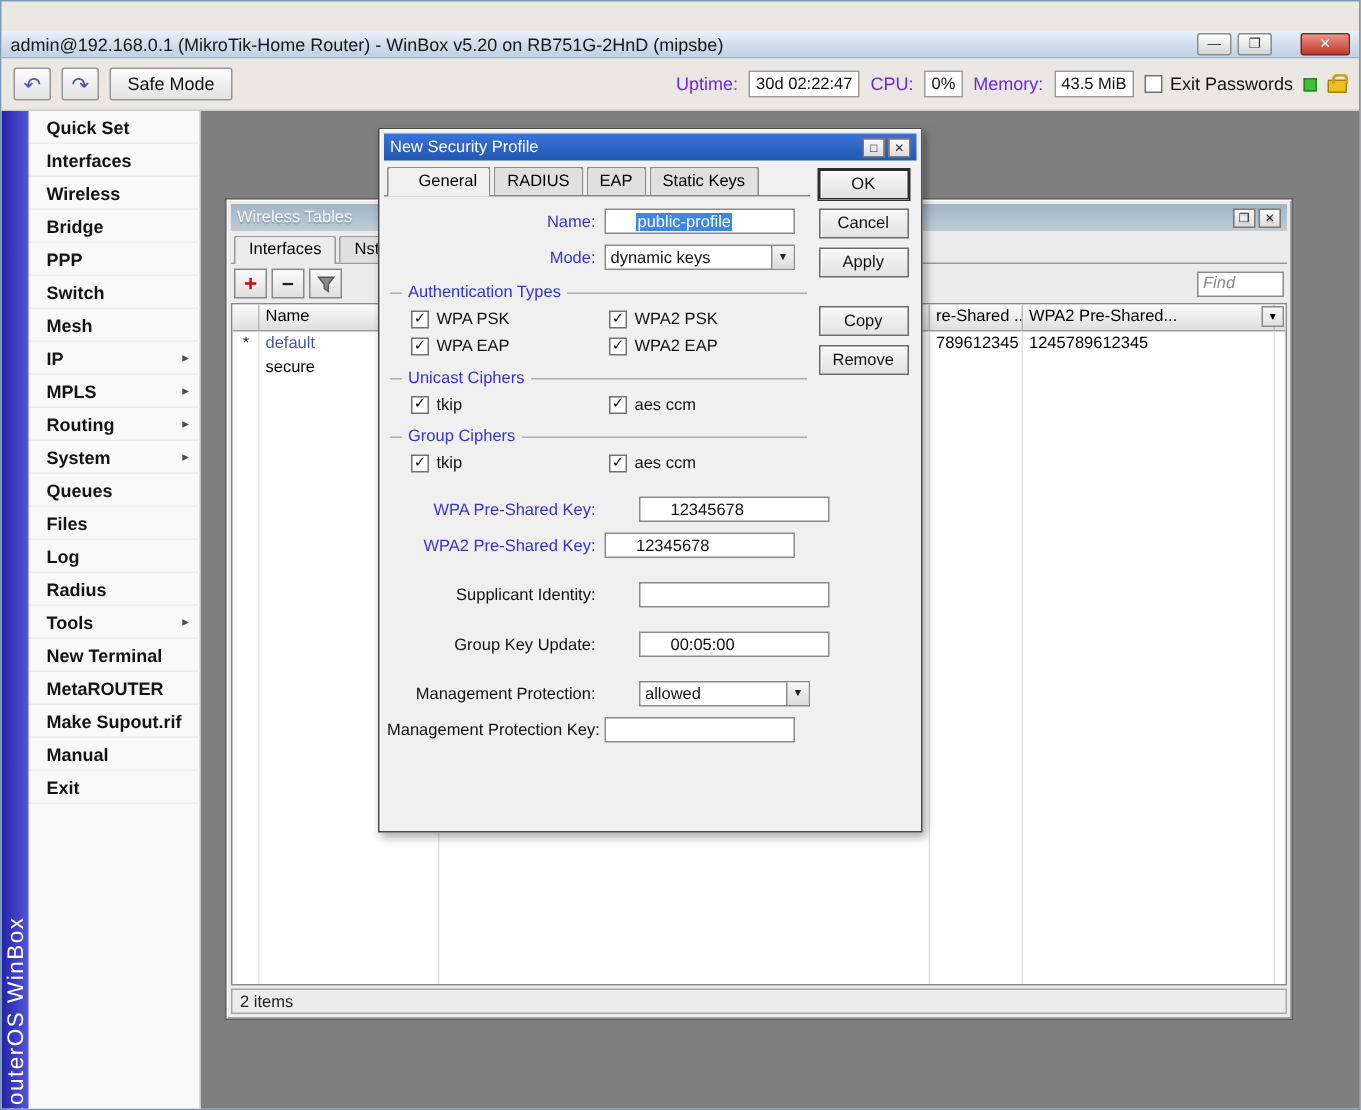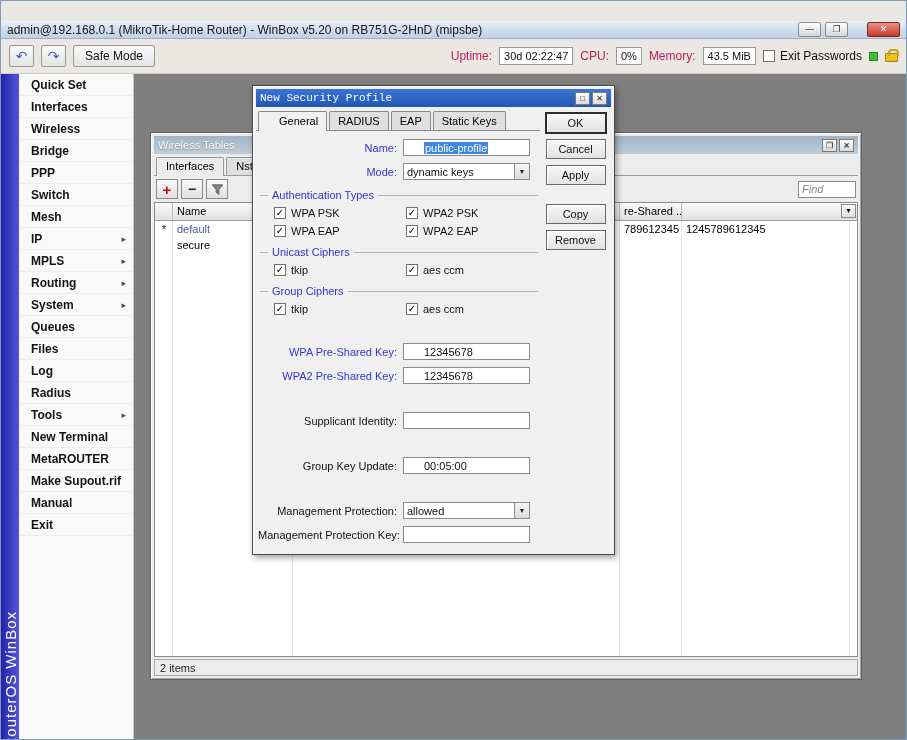--- a/index.html
+++ b/index.html
@@ -11,21 +11,21 @@
 .title-text { flex:1; font-size:12px; color:#16161c; white-space:nowrap; overflow:hidden; }
 .winbtns { display:flex; align-items:center; gap:4px; }
 .wbtn { width:23px; height:15px; font-size:9px; line-height:13px; text-align:center; color:#333; background:linear-gradient(#fefefe,#d6d6d6); border:1px solid #8d8d8d; border-radius:2px; cursor:default; }
 .wbtn.close { width:33px; margin-left:15px; color:#fff; font-weight:bold; background:linear-gradient(#ec9286,#c23a2c); border-color:#7e251b; }
 
 
 .toolbar { height:35px; display:flex; align-items:center; gap:7px; padding:0 8px; background:#ebe8e4; border-bottom:1px solid #cfccc6; }
 .tbtn { width:25px; height:22px; display:flex; align-items:center; justify-content:center; font-size:14px; color:#4553c2; background:linear-gradient(#fcfcfc,#e3e3e3); border:1px solid #979797; border-radius:2px; }
 .btn-sm { height:22px; padding:0 11px; font-size:12px; color:#111; background:linear-gradient(#fcfcfc,#e3e3e3); border:1px solid #979797; border-radius:2px; font-family:inherit; }
 .tb-spacer { flex:1; }
-.stat-label { font-size:12px; color:#be185d; white-space:nowrap; }
+.stat-label { font-size:12px; color:#6d28d9; white-space:nowrap; }
 .stat-box { font-size:11px; color:#111; background:#fff; border:1px solid #9a9a9a; padding:2px 4px; white-space:nowrap; }
 .tb-check { display:flex; align-items:center; gap:5px; font-size:12px; color:#111; }
 .cbx { width:12px; height:12px; background:#fff; border:1px solid #717171; font-size:10px; line-height:10px; text-align:center; font-weight:bold; color:#000; flex:none; }
 .green-dot { width:9px; height:9px; background:#3fbe39; border:1px solid #27851f; }
 .lock { position:relative; width:13px; height:9px; margin-top:3px; background:#eebf1e; border:1px solid #a5820a; border-radius:1px; }
 .lock::before { content:""; position:absolute; left:2px; top:-5px; width:7px; height:5px; border:2px solid #cda214; border-bottom:none; border-radius:4px 4px 0 0; }
 
 
 .app-body { display:flex; height:682px; }
 .brand-strip { width:18px; flex:none; background:linear-gradient(90deg,#2323aa,#5555d8); position:relative; }
@@ -64,21 +64,21 @@
 .vline { position:absolute; top:0; bottom:0; width:1px; background:#e4e4e4; }
 .wt-row { display:flex; height:16px; align-items:center; position:relative; }
 .bc { padding:0 4px; white-space:nowrap; overflow:hidden; flex:none; }
 .bc.c0 { padding:0 2px; color:#222; }
 .name-default { color:#4a55a8; }
 .wt-status { height:17px; flex:none; margin-top:2px; display:flex; align-items:center; padding:0 5px; font-size:11px; color:#222; background:#ececec; border:1px solid #a8a8a8; }
 
 
 .dialog { position:absolute; left:118px; top:11px; width:363px; height:470px; background:#f0f0f0; border:1px solid #4a4a4a; box-shadow:2px 3px 6px rgba(0,0,0,.35), inset 1px 1px 0 #fff; padding:3px; display:flex; flex-direction:column; z-index:10; }
 .dlg-titlebar { height:18px; flex:none; display:flex; align-items:center; padding:0 4px; font-size:11px; color:#fff; background:linear-gradient(180deg,#3a74d8,#2257b2); }
-.dlg-title { flex:1;font-family:Liberation Mono, monospace; }
+.dlg-title { flex:1; }
 .dlg-body { flex:1; display:flex; padding-top:4px; overflow:hidden; }
 .dlg-left { width:284px; flex:none; }
 .dlg-right { flex:1; display:flex; flex-direction:column; align-items:center; padding-top:2px; }
 .dbtn { width:60px; height:20px; flex:none; font-size:11px; color:#111; background:linear-gradient(#f8f8f8,#e2e2e2); border:1px solid #6a6a6a; box-shadow:inset 1px 1px 0 #fff; font-family:inherit; margin-bottom:6px; cursor:default; }
 .dbtn.default { border:1px solid #2c2c2c; box-shadow:0 0 0 1px #2c2c2c, inset 1px 1px 0 #fff; }
 .dbtn.gap { margin-top:13px; }
 .dlg-tabs { display:flex; border-bottom:1px solid #8a8a8a; padding-left:2px; }
 .dlg-tab { font-size:11px; padding:3px 8px; background:#e0e0e0; border:1px solid #8a8a8a; border-bottom:none; border-radius:2px 2px 0 0; margin-right:2px; white-space:nowrap; }
 .dlg-tab.active { background:#f0f0f0; margin-bottom:-1px; padding-bottom:4px;padding-left:20px; }
 .dlg-form { padding:8px 0 0 2px; font-size:11px; color:#111; }
@@ -91,21 +91,21 @@
 .combo { position:relative; width:127px; height:17px; background:#fff; border:1px solid #8a8a8a; display:flex; align-items:center; padding:0 18px 0 3px; }
 .combo-val { white-space:nowrap; overflow:hidden; }
 .combo-arrow { position:absolute; right:0; top:0; width:15px; height:15px; display:flex; align-items:center; justify-content:center; font-size:7px; color:#222; background:linear-gradient(#f6f6f6,#dcdcdc); border-left:1px solid #8a8a8a; cursor:default; }
 .section { display:flex; align-items:center; width:278px; margin:9px 0 6px 2px; }
 .sec-pre { width:8px; height:1px; background:#b0b0b0; margin-right:4px; flex:none; }
 .sec-label { color:#3434cc; margin-right:4px; white-space:nowrap; font-size:11px; }
 .sec-post { flex:1; height:1px; background:#b0b0b0; }
 .cbrow { display:flex; margin:0 0 6px 16px; align-items:center; }
 .cb1 { width:132px; flex:none; }
 .cb { display:inline-flex; align-items:center; gap:5px; font-size:11px; color:#111; cursor:default; }
-.gap-lg { margin-top:28px; }
+.gap-lg { margin-top:16px;gap:23px; }
 </style>
 </head>
 <body>
 
 <div class="app">
 
   <div class="titlebar">
     <span class="title-text">admin@192.168.0.1 (MikroTik-Home Router) - WinBox v5.20 on RB751G-2HnD (mipsbe)</span>
     <span class="winbtns">
       <span class="wbtn">—</span>
@@ -256,20 +256,21 @@
           </button>
           <span class="tb-spacer"></span>
           <input class="find-input" placeholder="Find" style="">
         </div>
         <div class="wt-table">
           <div class="wt-header">
             <span class="hc c0"></span>
             <span class="hc c1">Name</span>
             <span class="hc c2"></span>
             <span class="hc c3">re-Shared ...</span>
+            <span class="hc c4">WPA2 Pre-Shared...</span>
             <span class="hc c5"></span>
             <span class="col-btn">▾</span>
           </div>
           <div class="wt-body">
             <span class="vline" style="left:17px"></span>
             <span class="vline" style="left:137px"></span>
             <span class="vline" style="left:464px"></span>
             <span class="vline" style="left:526px"></span>
             <span class="vline" style="left:694px"></span>
             <div class="wt-row">

